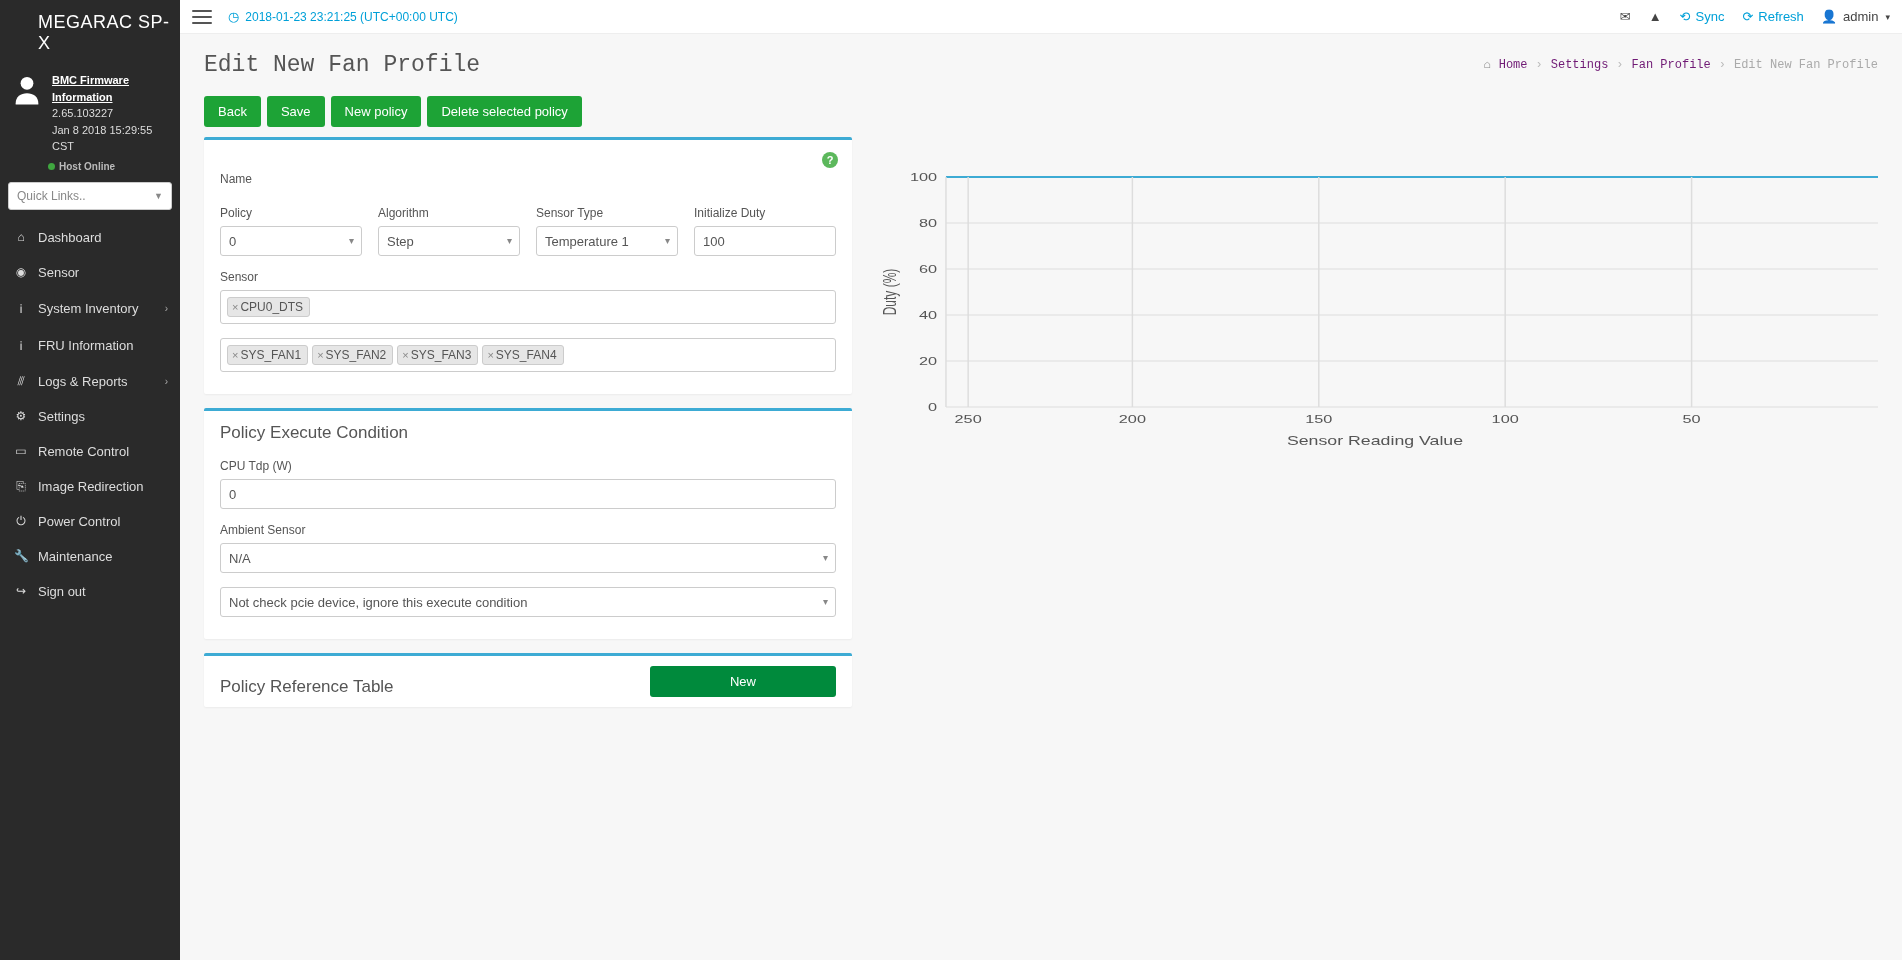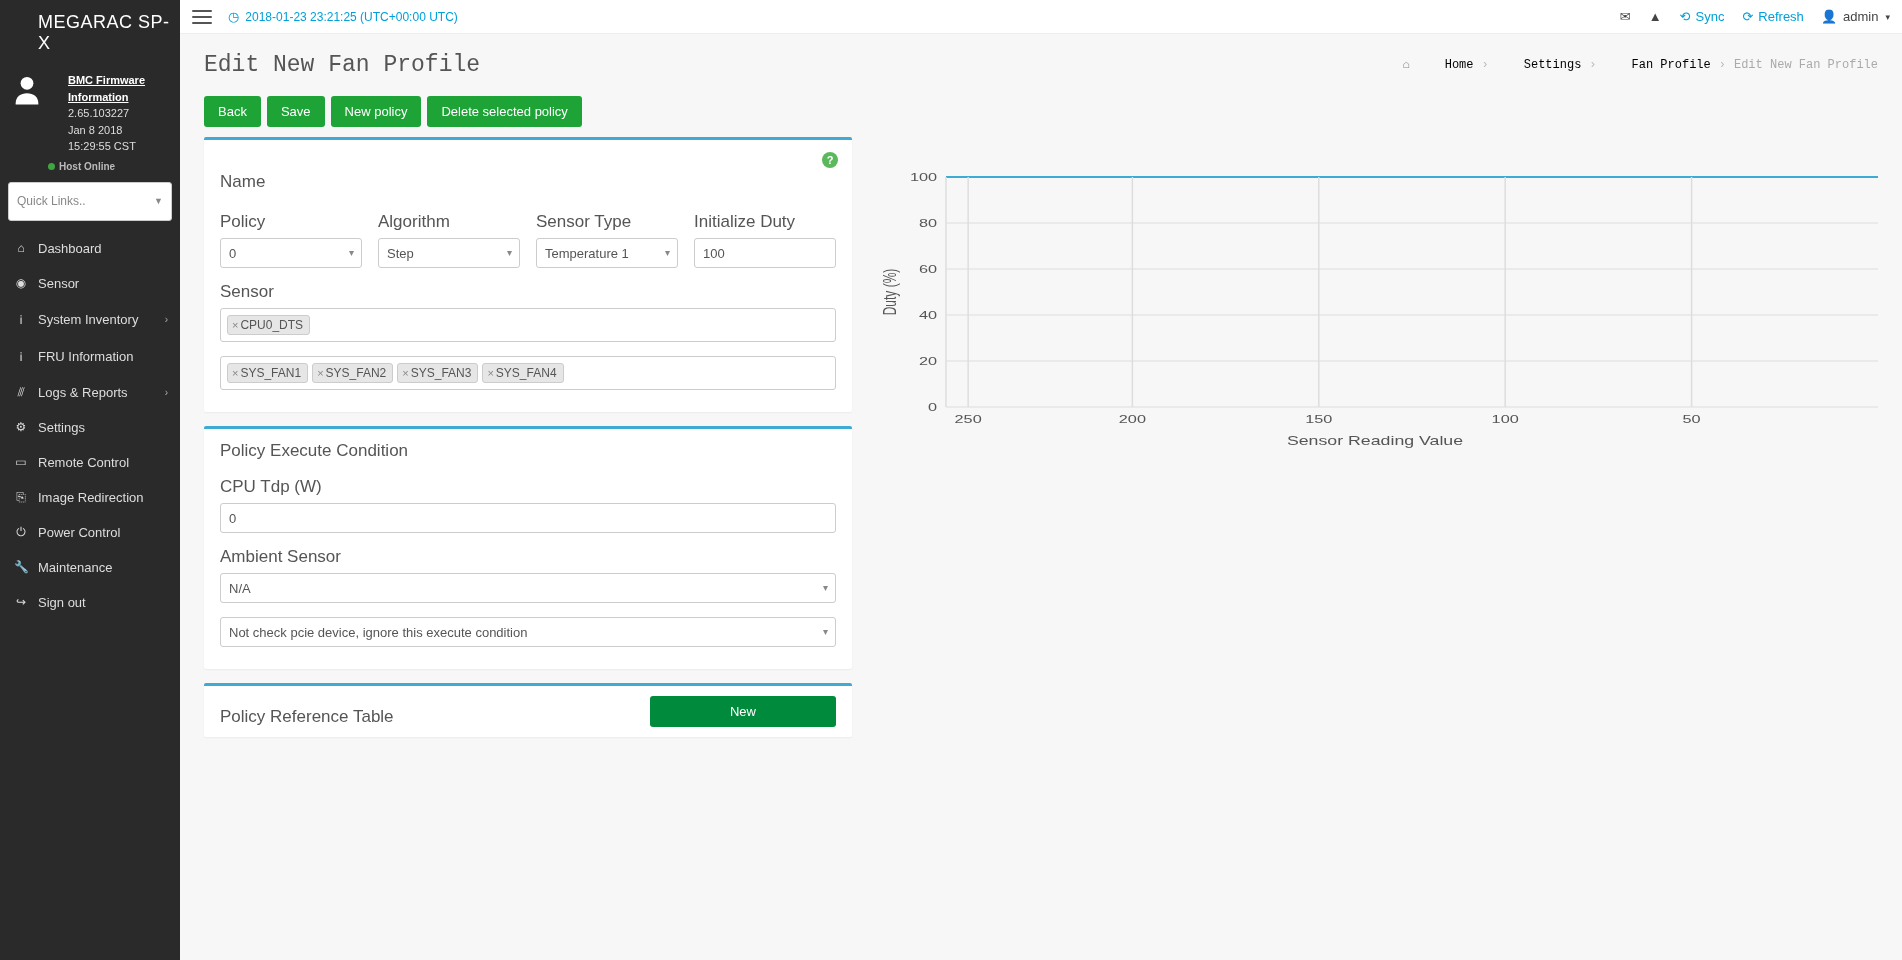--- a/index.html
+++ b/index.html
@@ -1,27 +1,27 @@
 <!DOCTYPE html>
 <html><head>
 <meta charset="utf-8">
 <style>
 * { box-sizing: border-box; margin: 0; padding: 0; }
 body { font-family: -apple-system, BlinkMacSystemFont, "Segoe UI", Helvetica, Arial, sans-serif; font-size: 14px; color: #555; background: #f7f7f7; }
 
 
 .sidebar { position: fixed; left: 0; top: 0; bottom: 0; width: 180px; background: #2a2a2a; color: #ccc; overflow-y: auto; }
 .brand { color: #fff; font-size: 18px; font-weight: 400; padding: 12px 10px 12px 38px; letter-spacing: 0.5px; }
-.user-block { padding: 6px 18px 14px 10px; display: flex; align-items: flex-start; gap: 24px; }
+.user-block { padding: 6px 18px 14px 10px; display: flex; align-items: flex-start; gap: 8px; }
 .user-avatar { width: 34px; height: 34px; color: #fff; flex-shrink: 0; }
 .user-info { font-size: 11px; line-height: 1.5; color: #ddd; }
 .user-info a { color: #fff; text-decoration: underline; font-weight: bold; display: inline-block; }
 .host-status { font-size: 10px; color: #bbb; padding-left: 48px; margin-top: -8px; margin-bottom: 10px; font-weight: bold; }
 .host-status .dot { display: inline-block; width: 7px; height: 7px; border-radius: 50%; background: #3fa63f; margin-right: 4px; vertical-align: middle; }
-.quicklinks { margin: 6px 8px 10px 8px; height: 39px; background: #fff; border: 1px solid #ccc; border-radius: 3px; font-size: 12px; color: #888; padding: 0 8px; display: flex; align-items: center; justify-content: space-between; }
+.quicklinks { margin: 6px 8px 10px 8px; height: 28px; background: #fff; border: 1px solid #ccc; border-radius: 3px; font-size: 12px; color: #888; padding: 0 8px; display: flex; align-items: center; justify-content: space-between; }
 .quicklinks .caret { font-size: 9px; color: #888; }
 .nav { list-style: none; }
 .nav li { padding: 10px 14px; font-size: 13px; color: #ddd; display: flex; align-items: center; gap: 10px; cursor: pointer; position: relative; }
 .nav li .icon { width: 14px; text-align: center; font-size: 12px; }
 .nav li .chev { position: absolute; right: 12px; font-size: 10px; color: #aaa; }
 
 
 .topbar { position: fixed; left: 180px; right: 0; top: 0; height: 34px; background: #fff; border-bottom: 1px solid #eee; display: flex; align-items: center; padding: 0 12px; z-index: 5; }
 .hamburger { width: 20px; height: 14px; display: inline-flex; flex-direction: column; justify-content: space-between; margin-right: 16px; cursor: pointer; }
 .hamburger span { height: 2px; background: #555; border-radius: 1px; }
@@ -30,40 +30,40 @@
 .top-right { margin-left: auto; display: flex; align-items: center; gap: 18px; font-size: 13px; }
 .top-right .item { display: flex; align-items: center; gap: 5px; cursor: pointer; color: #444; }
 .top-right .item.link { color: #00a0d8; }
 .top-right .item .caret { font-size: 9px; margin-left: 2px; }
 
 
 .main { margin-left: 180px; padding-top: 34px; min-height: 100vh; }
 .page-head { padding: 18px 24px 0 24px; display: flex; align-items: center; justify-content: space-between; font-family: Liberation Mono, monospace; }
 .page-title { font-size: 23px; font-weight: 400; color: #555; }
 .breadcrumb { font-size: 12px; color: #888; display: flex; align-items: center; gap: 8px; }
-.breadcrumb a { color: #000000; text-decoration: none; margin-left: 27px; }
+.breadcrumb a { color: #701a75; text-decoration: none; }
 .breadcrumb .sep { color: #bbb; }
 .breadcrumb .active { color: #aaa; }
 
 .btn-row { padding: 18px 24px 10px 24px; display: flex; gap: 6px; }
 .btn { background: #1da336; color: #fff; border: none; border-radius: 3px; padding: 8px 14px; font-size: 13px; cursor: pointer; }
 
 .content-row { display: flex; gap: 20px; padding: 0 24px 24px 24px; align-items: flex-start; }
 .left-col { width: 648px; flex-shrink: 0; }
 .right-col { flex: 1; padding-top: 30px; }
 
 .panel { background: #fff; border-top: 3px solid #3dabd4; border-radius: 2px; margin-bottom: 14px; box-shadow: 0 1px 2px rgba(0,0,0,.05); }
 .panel-body { padding: 14px 16px 18px 16px; position: relative; }
 .help-icon { position: absolute; top: 12px; right: 14px; width: 16px; height: 16px; border-radius: 50%; background: #5cb85c; color: #fff; font-size: 11px; font-weight: bold; display: flex; align-items: center; justify-content: center; cursor: pointer; }
 .panel-header { padding: 12px 16px; font-size: 17px; color: #555; border-bottom: none; }
 
 .form-row { display: flex; gap: 16px; margin-bottom: 14px; }
 .form-group { flex: 1; min-width: 0; }
 .form-group.full { flex: 0 0 100%; }
-label { display: block; font-size: 17px; color: #555; margin-bottom: 6px; font-weight: 500; }
+label { display: block; font-size: 12px; color: #555; margin-bottom: 6px; font-weight: 500; }
 .input, .select { width: 100%; height: 30px; border: 1px solid #ccc; border-radius: 3px; padding: 0 8px; font-size: 13px; color: #555; background: #fff; }
 .select { appearance: none; background-image: none; position: relative; }
 .select-wrap { position: relative; }
 .select-wrap::after { content: "▾"; position: absolute; right: 8px; top: 50%; transform: translateY(-55%); font-size: 10px; color: #888; pointer-events: none; }
 .tags-box { min-height: 34px; border: 1px solid #ccc; border-radius: 3px; padding: 4px 6px; display: flex; flex-wrap: wrap; gap: 4px; align-items: center; background: #fff; }
 .tag { background: #e6e6e6; border: 1px solid #ccc; border-radius: 3px; padding: 2px 6px 2px 4px; font-size: 12px; color: #555; display: inline-flex; align-items: center; gap: 2px; }
 .tag .x { font-size: 11px; color: #888; cursor: pointer; }
 
 .panel-header-flex { display: flex; align-items: flex-end; justify-content: space-between; padding: 10px 16px; }
 .panel-header-flex .title { font-size: 17px; color: #555; }

